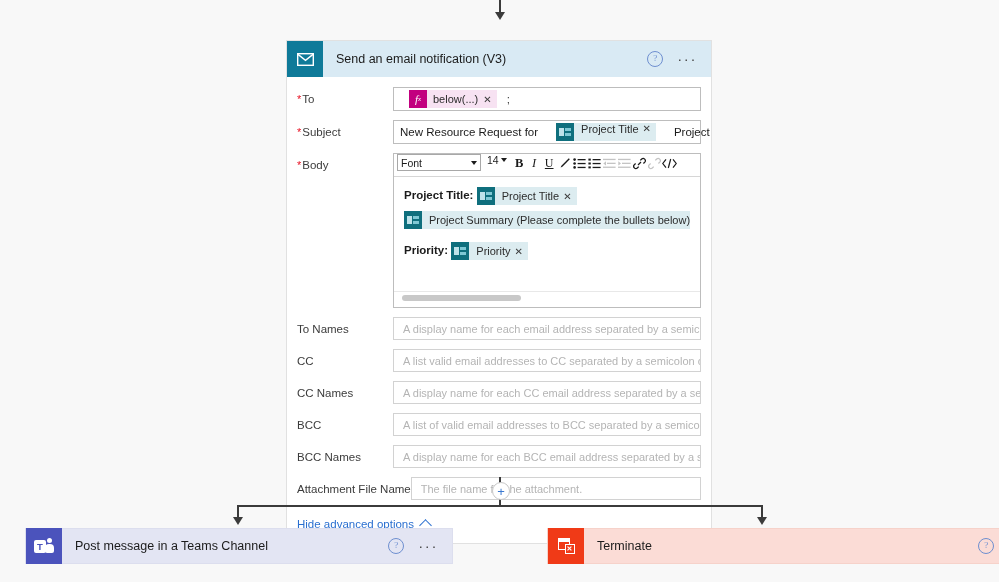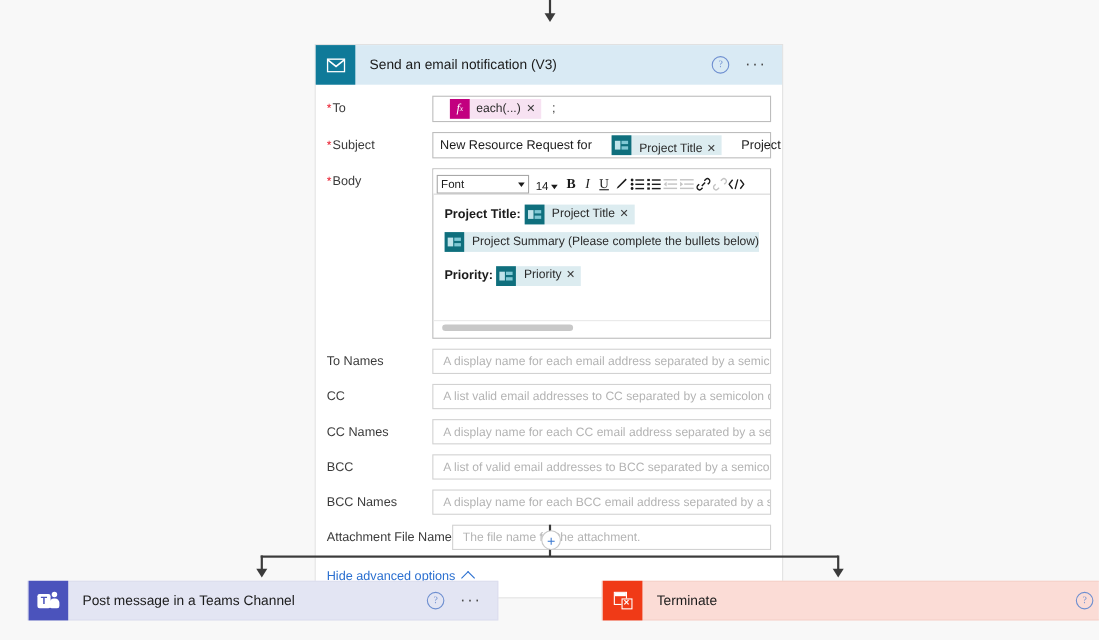--- a/index.html
+++ b/index.html
@@ -165,21 +165,21 @@
   .token-x {
     font-size: 10px;
     color: #3b3b3b;
     padding-right: 5px;
     cursor: pointer;
   }
   .semicolon { font-size: 11.5px; color: #3b3b3b; margin-left: 10px; }
 
   .sp-token {
     display: inline-flex;
-    align-items: flex-end;
+    align-items: flex-start;
     background: #dcecf0;
     height: 18px;
     vertical-align: middle;
   }
   .sp-badge {
     width: 18px; height: 18px;
     background: #0f6f7d;
     position: relative;
     flex: 0 0 18px;
   }
@@ -215,21 +215,21 @@
     white-space: nowrap;
   }
 
   
   .rte {
     border: 1px solid #bdbdbd;
     background: #fff;
   }
   .rte-toolbar {
     display: flex;
-    align-items: flex-end;
+    align-items: flex-start;
     height: 22px;
     border-bottom: 1px solid #d6d6d6;
     background: #fff;
     padding-left: 2px;
   }
   .rte-select {
     width: 84px;
     height: 17px;
     border: 1px solid #a8a8a8;
     display: flex;
@@ -465,21 +465,21 @@
     <div class="card-body">
 
       <div class="field-row">
         <div class="field-label">
           <span class="req-star">*</span><span>To</span>
         </div>
         <div class="field-control">
           <div class="text-box">
             <span class="fx-token">
               <span class="fx-badge">f<sub>x</sub></span>
-              <span class="fx-text">each(...)</span>
+              <span class="fx-text">below(...)</span>
               <span class="token-x">✕</span>
             </span>
             <span class="semicolon">;</span>
           </div>
         </div>
       </div>
 
       <div class="field-row">
         <div class="field-label">
           <span class="req-star">*</span><span>Subject</span>

